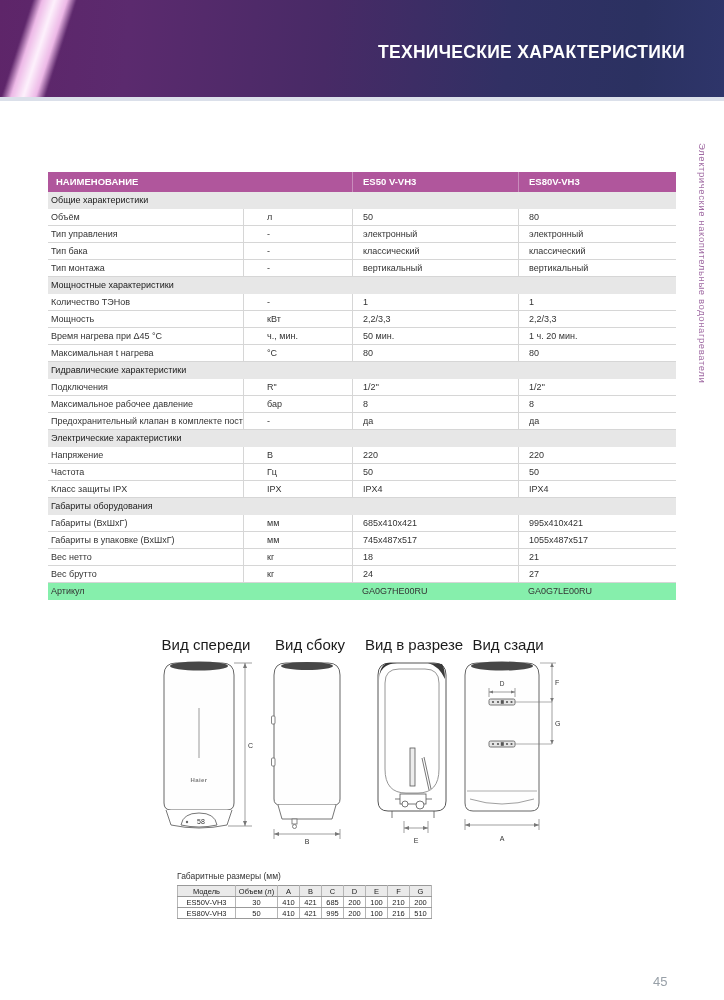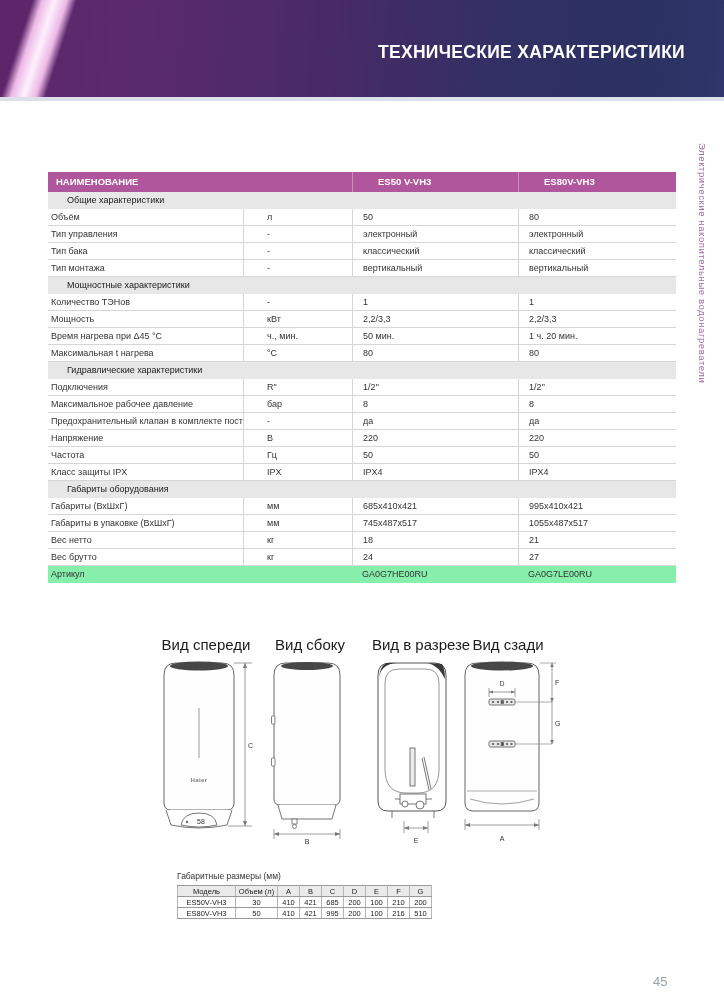--- a/index.html
+++ b/index.html
@@ -33,39 +33,39 @@
   }
   
   .spec-table { position:absolute; left:48px; top:172px; width:628px; font-size:9px; }
   .srow { width:628px; }
   .srow.head {
     display:grid; grid-template-columns:195px 109px 166px 158px;
     height:20px; line-height:20px; background:#b0569c; color:#fff;
     font-weight:bold; font-size:9.5px;
   }
   .srow.head .cell.label { padding-left:8px; }
-  .srow.head .cell.v1, .srow.head .cell.v2 { border-left:1px solid rgba(255,255,255,0.32); padding-left:25px; }
+  .srow.head .cell.v1, .srow.head .cell.v2 { border-left:1px solid rgba(255,255,255,0.32); padding-left:10px; }
   .srow.section {
-    height:17px; line-height:17px; background:#e7e7e7; color:#1a1a1a; padding-left:19px;
+    height:17px; line-height:17px; background:#e7e7e7; color:#1a1a1a; padding-left:3px;
   }
   .srow.data {
     display:grid; grid-template-columns:195px 109px 166px 158px; height:17px;
   }
   .srow.data .cell { height:17px; line-height:16px; border-bottom:1px solid #d6d6d6; color:#333; overflow:hidden; white-space:nowrap; }
   .srow.data .cell.label { padding-left:3px; }
   .srow.data .cell.unit { border-left:1px solid #d6d6d6; padding-left:23px; }
   .srow.data .cell.v1, .srow.data .cell.v2 { border-left:1px solid #d6d6d6; padding-left:10px; }
   .srow.data.shaded { background:#86efac; }
   .srow.data.shaded .cell { border-bottom:none; border-left:none; }
   .srow.data.shaded .cell.unit { padding-left:23px; }
   
   .view-title { position:absolute; top:636px; font-size:15px; color:#1b1b1b; text-align:center; white-space:nowrap; }
   .vt-front { left:156px; width:100px; }
   .vt-side { left:262px; width:96px; }
-  .vt-cutaway { left:364px; width:100px;margin-left:7px; }
+  .vt-cutaway { left:364px; width:100px; }
   .vt-rear { left:456px; width:104px; }
   .view-svg { position:absolute; top:653px; }
   .sv-front { left:156px; }
   .sv-side { left:262px; }
   .sv-cutaway { left:370px; }
   .sv-rear { left:458px; }
   svg text { font-family:"Liberation Sans", sans-serif; }
   
   .dims-caption { position:absolute; left:177px; top:871px; font-size:8.5px; color:#333; }
   .dims-table {
@@ -165,20 +165,21 @@
           <div class="cell unit">бар</div>
           <div class="cell v1">8</div>
           <div class="cell v2">8</div>
         </div>
         <div class="srow data">
           <div class="cell label">Предохранительный клапан в комплекте поставки</div>
           <div class="cell unit">-</div>
           <div class="cell v1">да</div>
           <div class="cell v2">да</div>
         </div>
+        <div class="srow section">Электрические характеристики</div>
         <div class="srow data">
           <div class="cell label">Напряжение</div>
           <div class="cell unit">В</div>
           <div class="cell v1">220</div>
           <div class="cell v2">220</div>
         </div>
         <div class="srow data">
           <div class="cell label">Частота</div>
           <div class="cell unit">Гц</div>
           <div class="cell v1">50</div>

